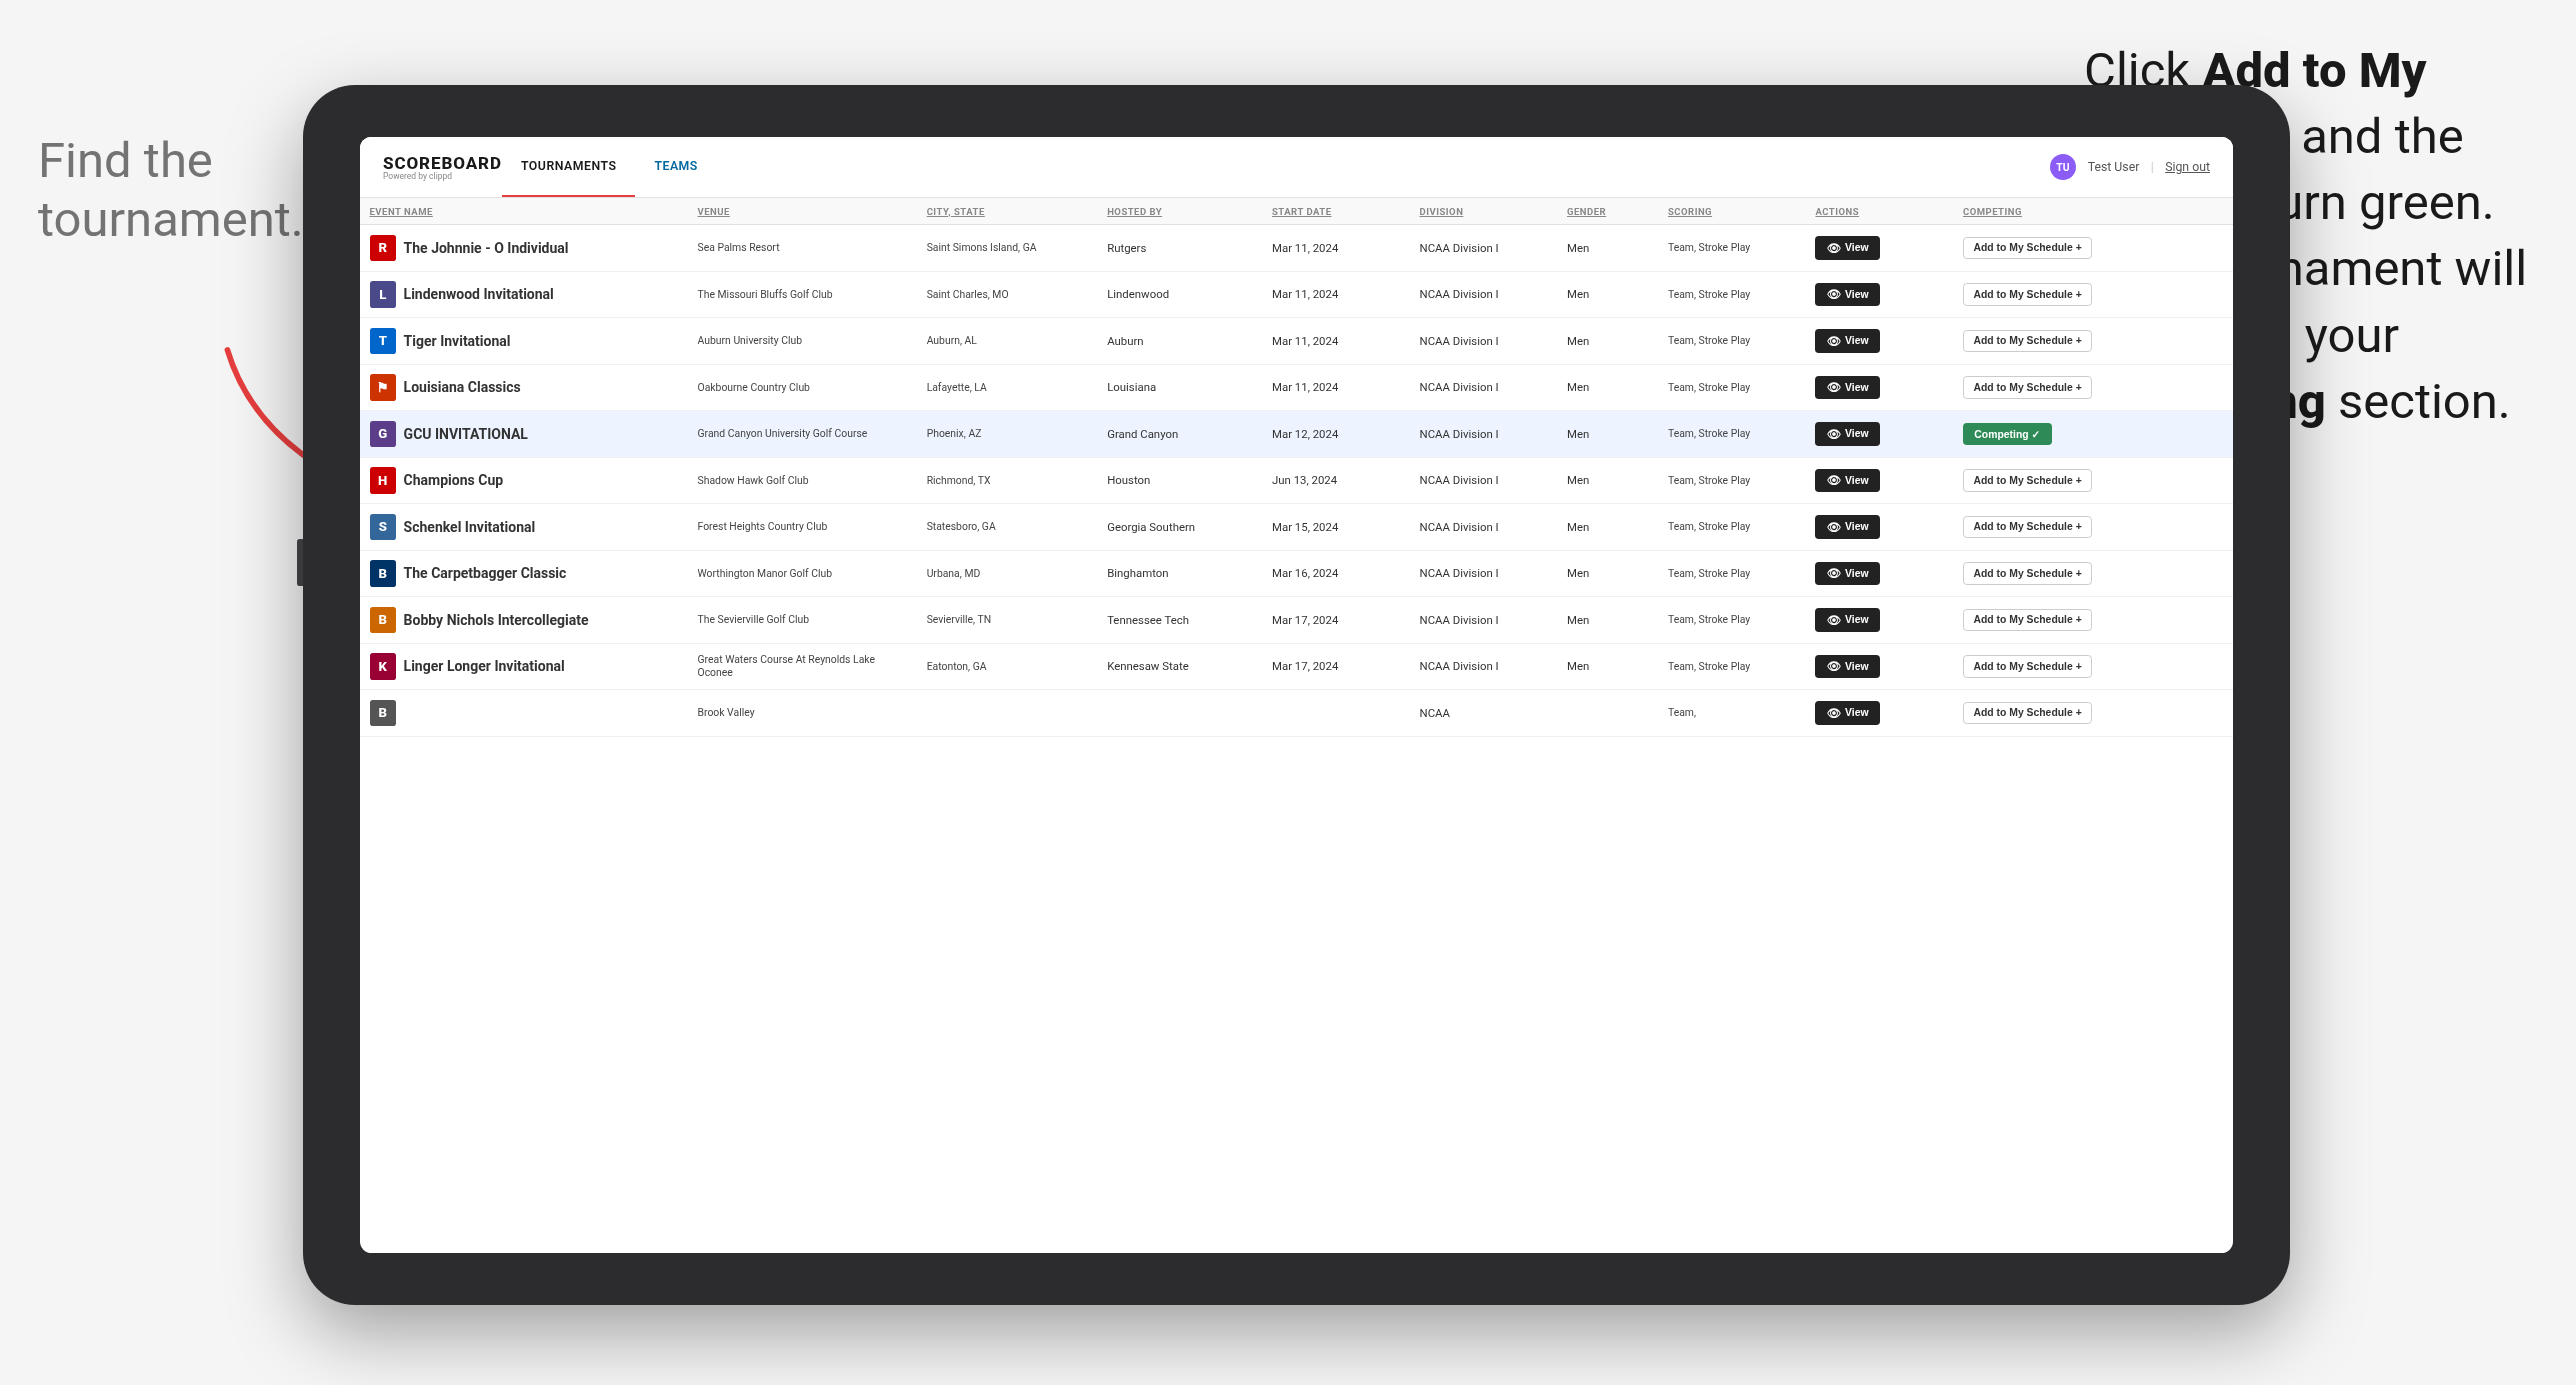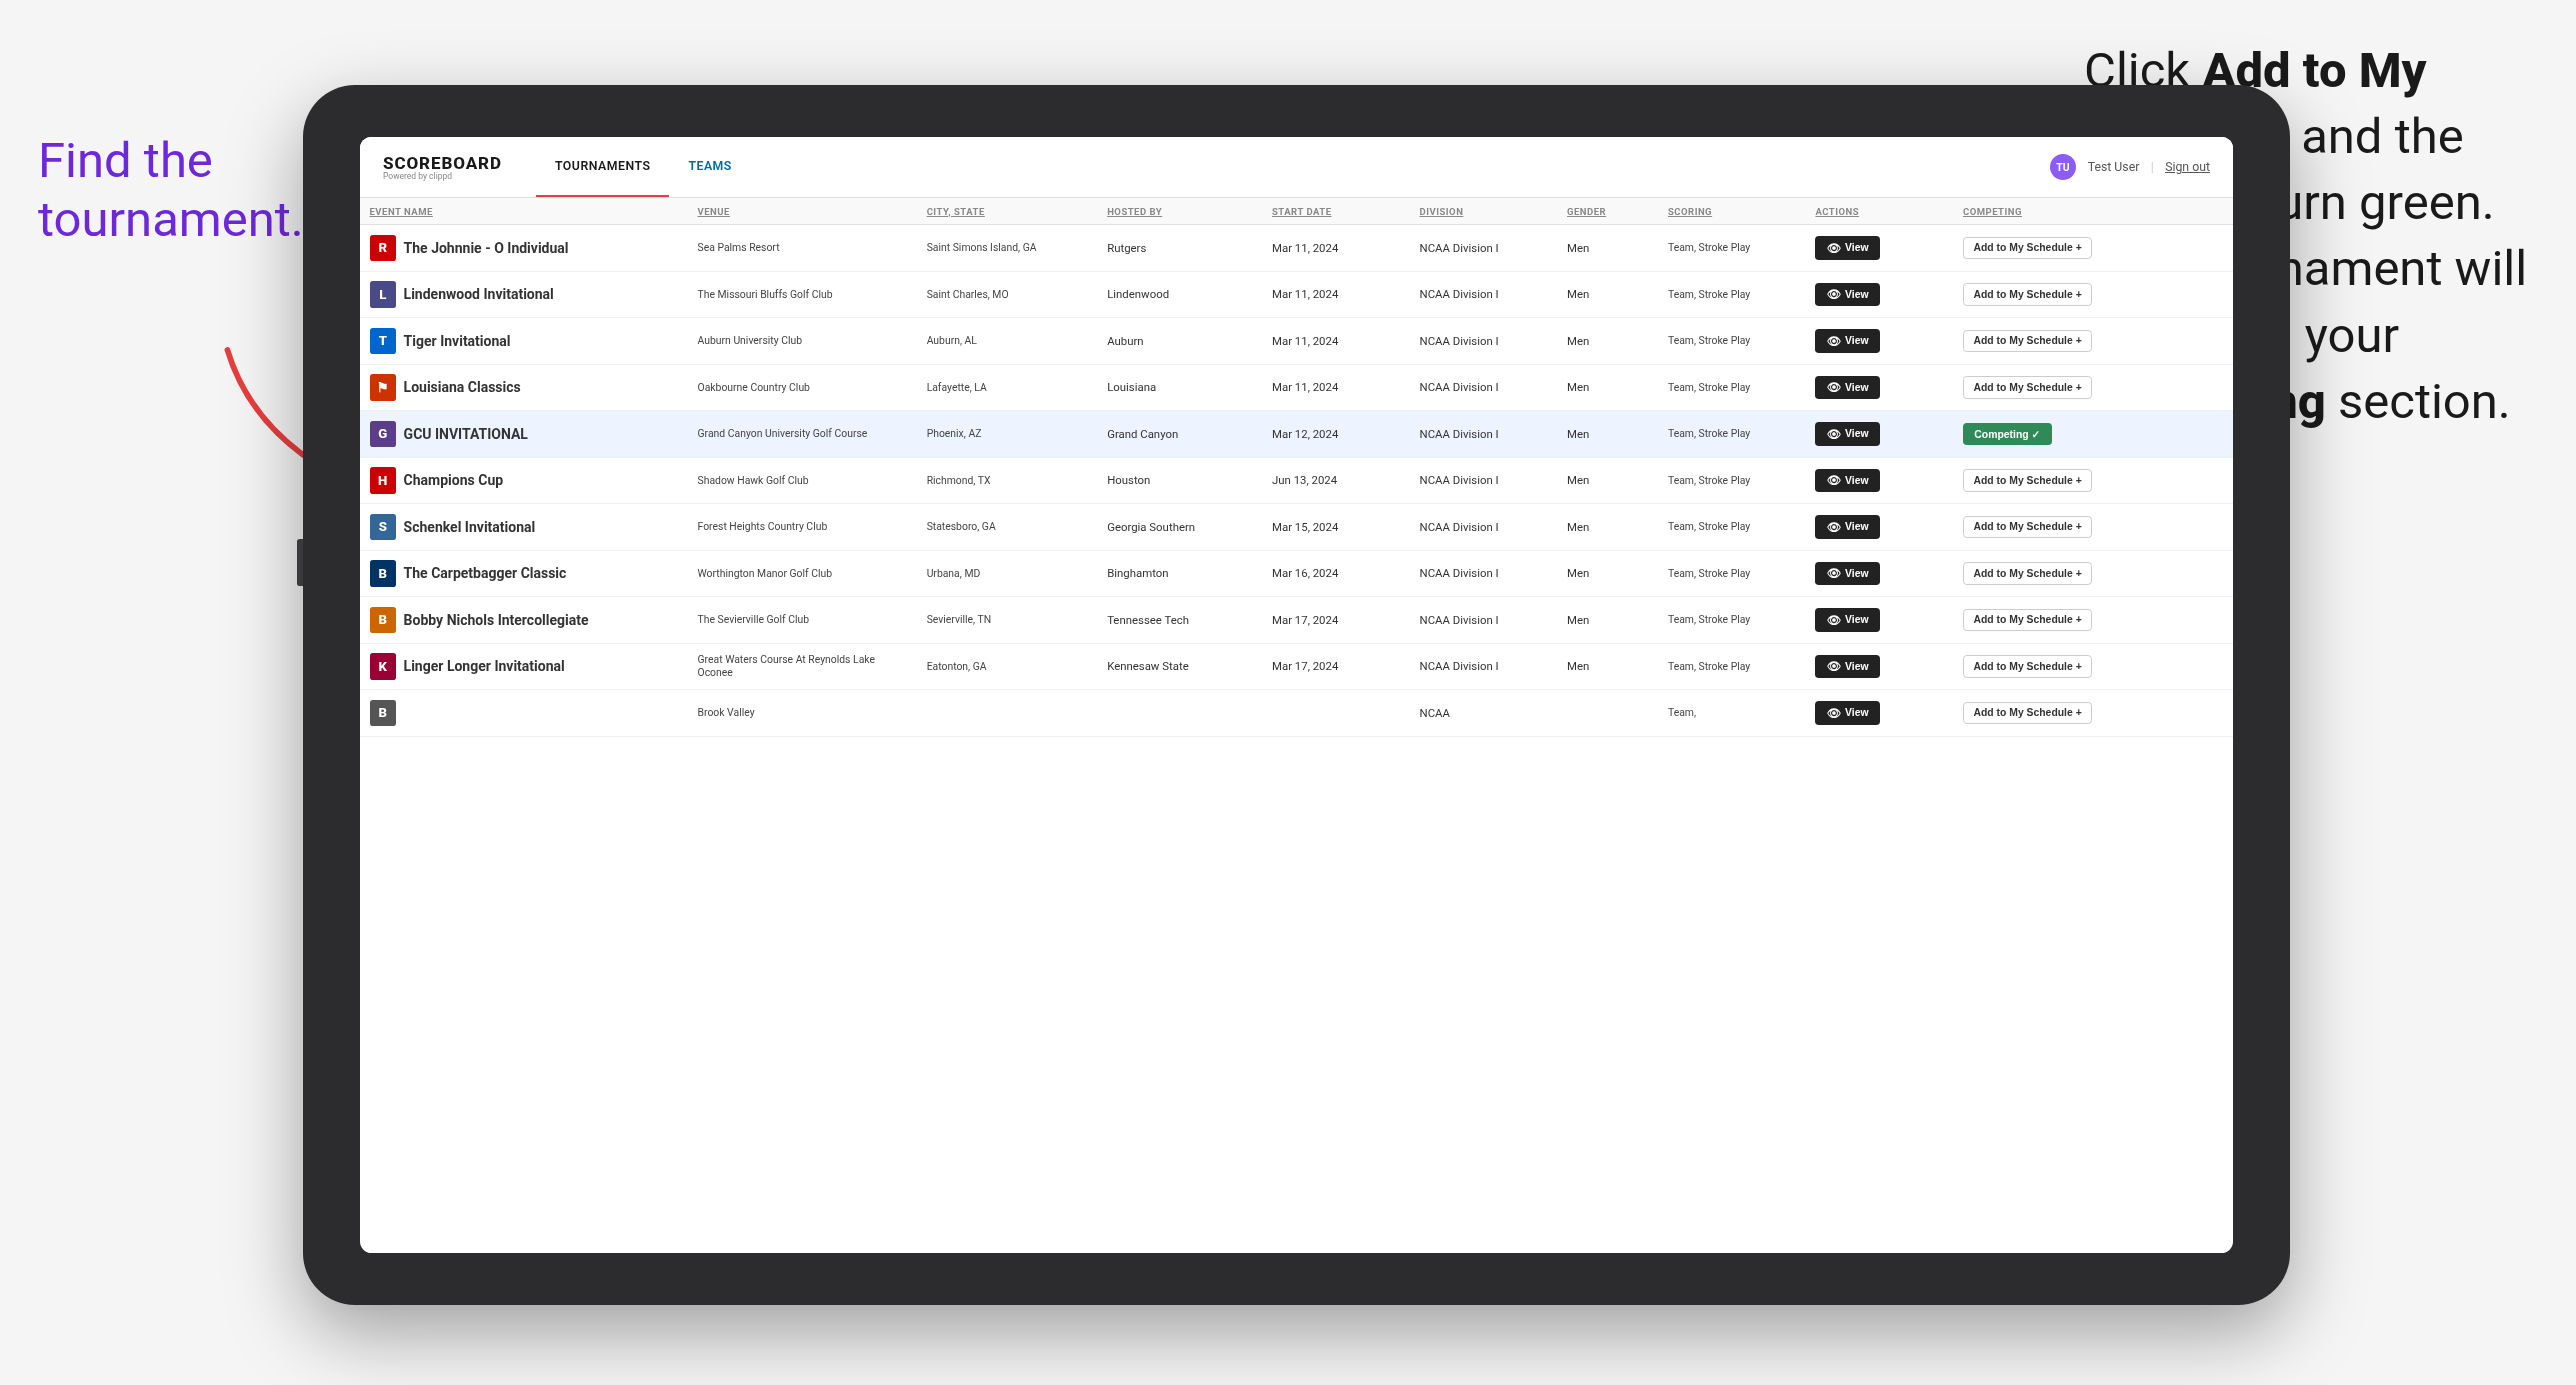--- a/index.html
+++ b/index.html
@@ -11,21 +11,21 @@
       position: relative;
       overflow: hidden;
     }
 
     
     .annotation-left {
       position: absolute;
       left: 38px;
       top: 132px;
       font-size: 49px;
-      color: #6d28d9;
+      color: #737373;
       line-height: 1.2;
       max-width: 284px;
     }
     .annotation-right {
       position: absolute;
       right: 38px;
       top: 38px;
       font-size: 49px;
       color: #1a1a1a;
       line-height: 1.35;
@@ -93,21 +93,20 @@
       align-items: center;
       padding: 0 23px;
       height: 61px;
       border-bottom: 0.9px solid #e0e0e0;
       background: #fff;
       flex-shrink: 0;
     }
     .logo-area {
       display: flex;
       flex-direction: column;
-      margin-right: 34px;
     }
     .logo-text {
       font-size: 17px;
       font-weight: 800;
       color: #1a1a1a;
       letter-spacing: 0.9px;
       text-transform: uppercase;
     }
     .logo-sub {
       font-size: 8.5px;

